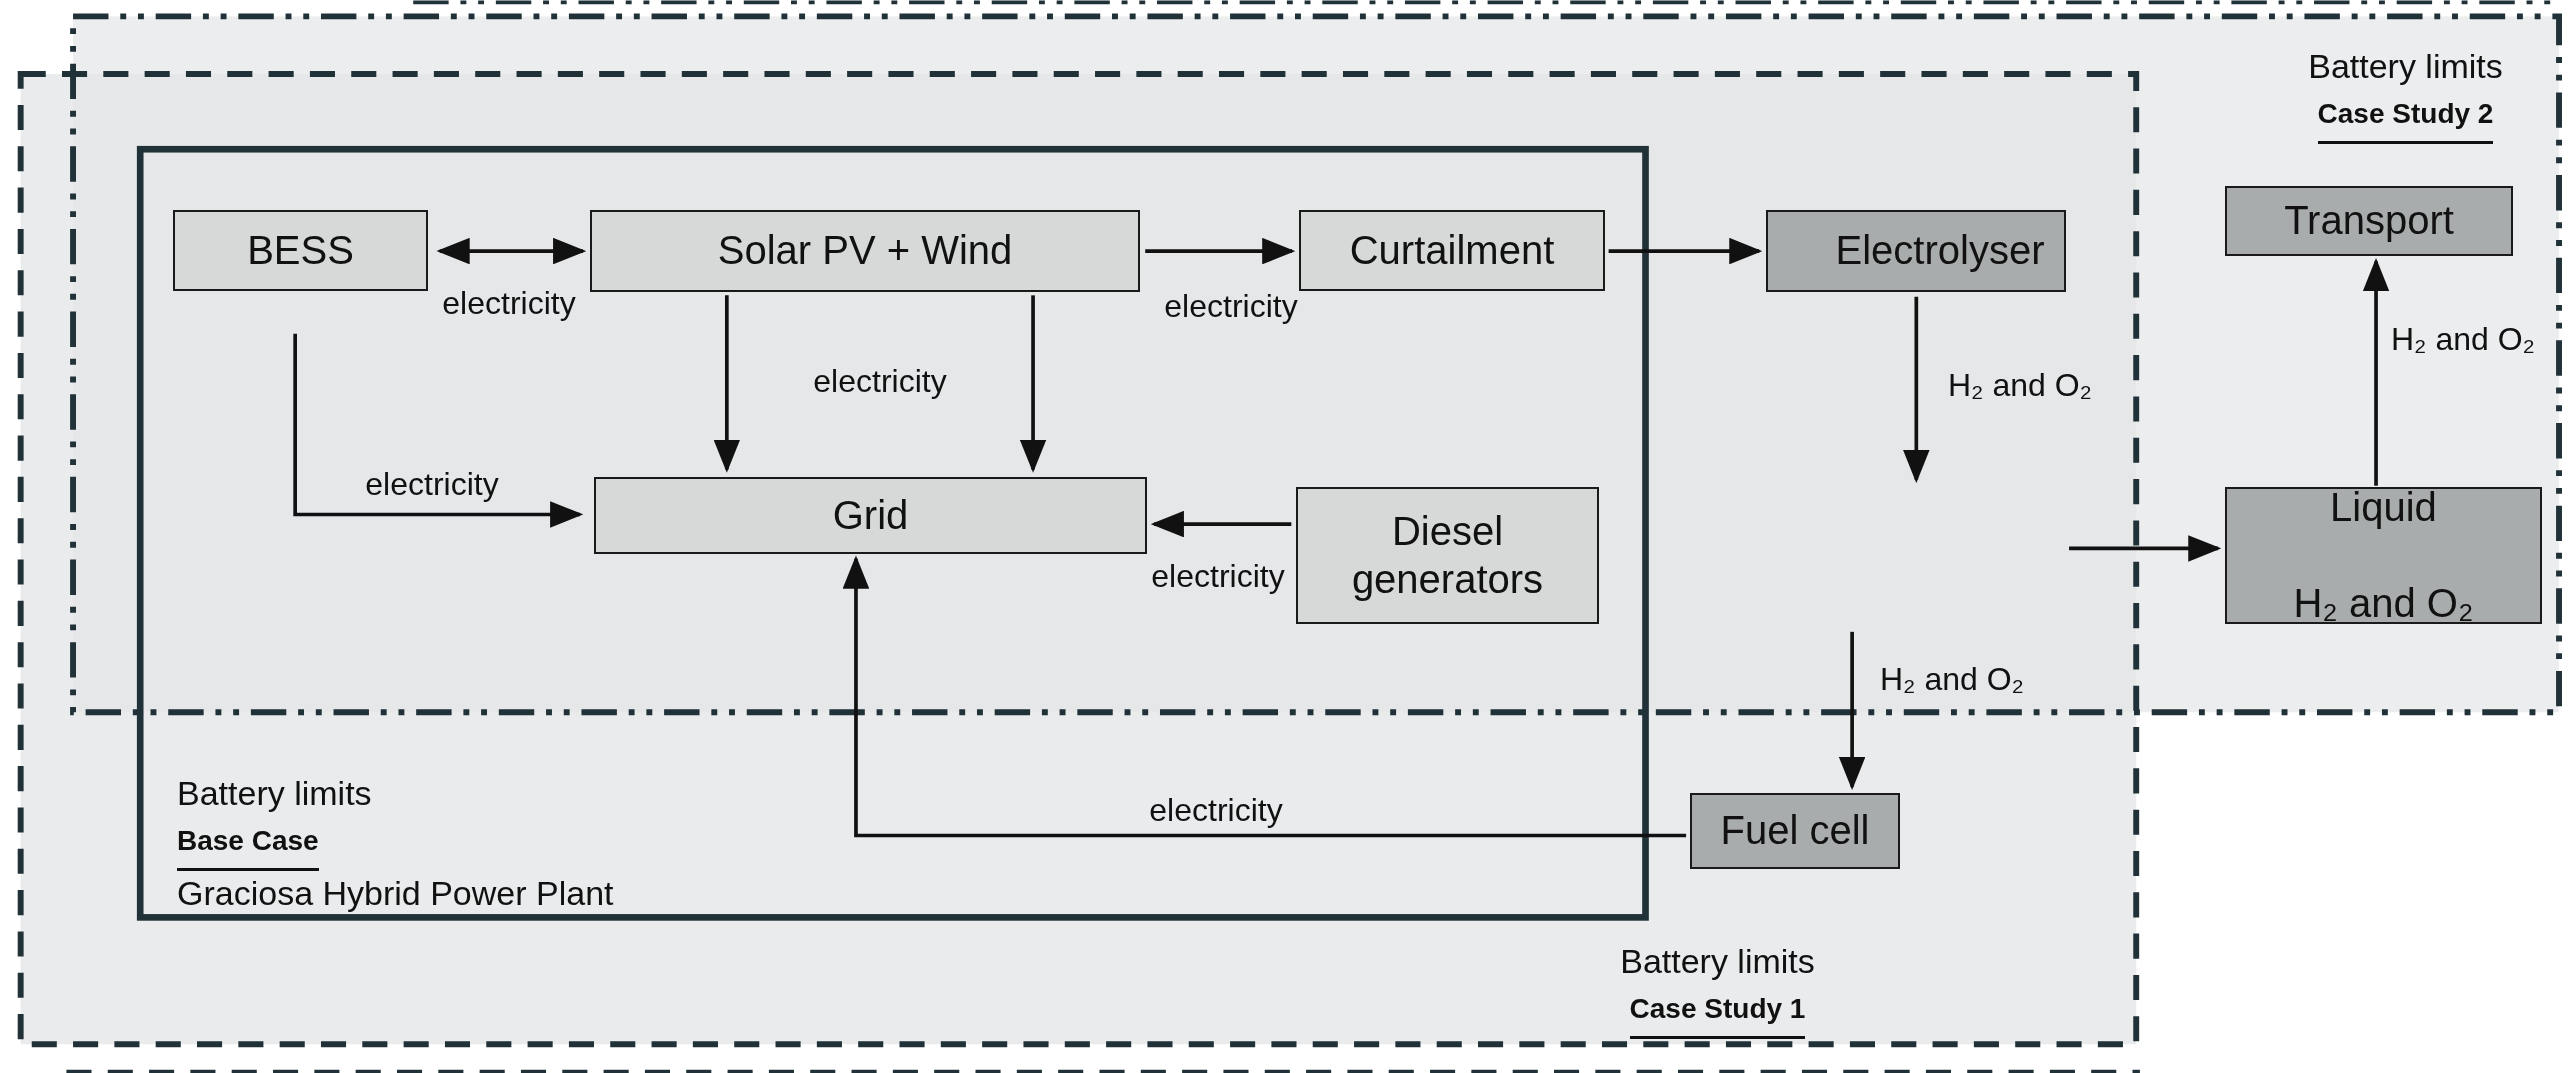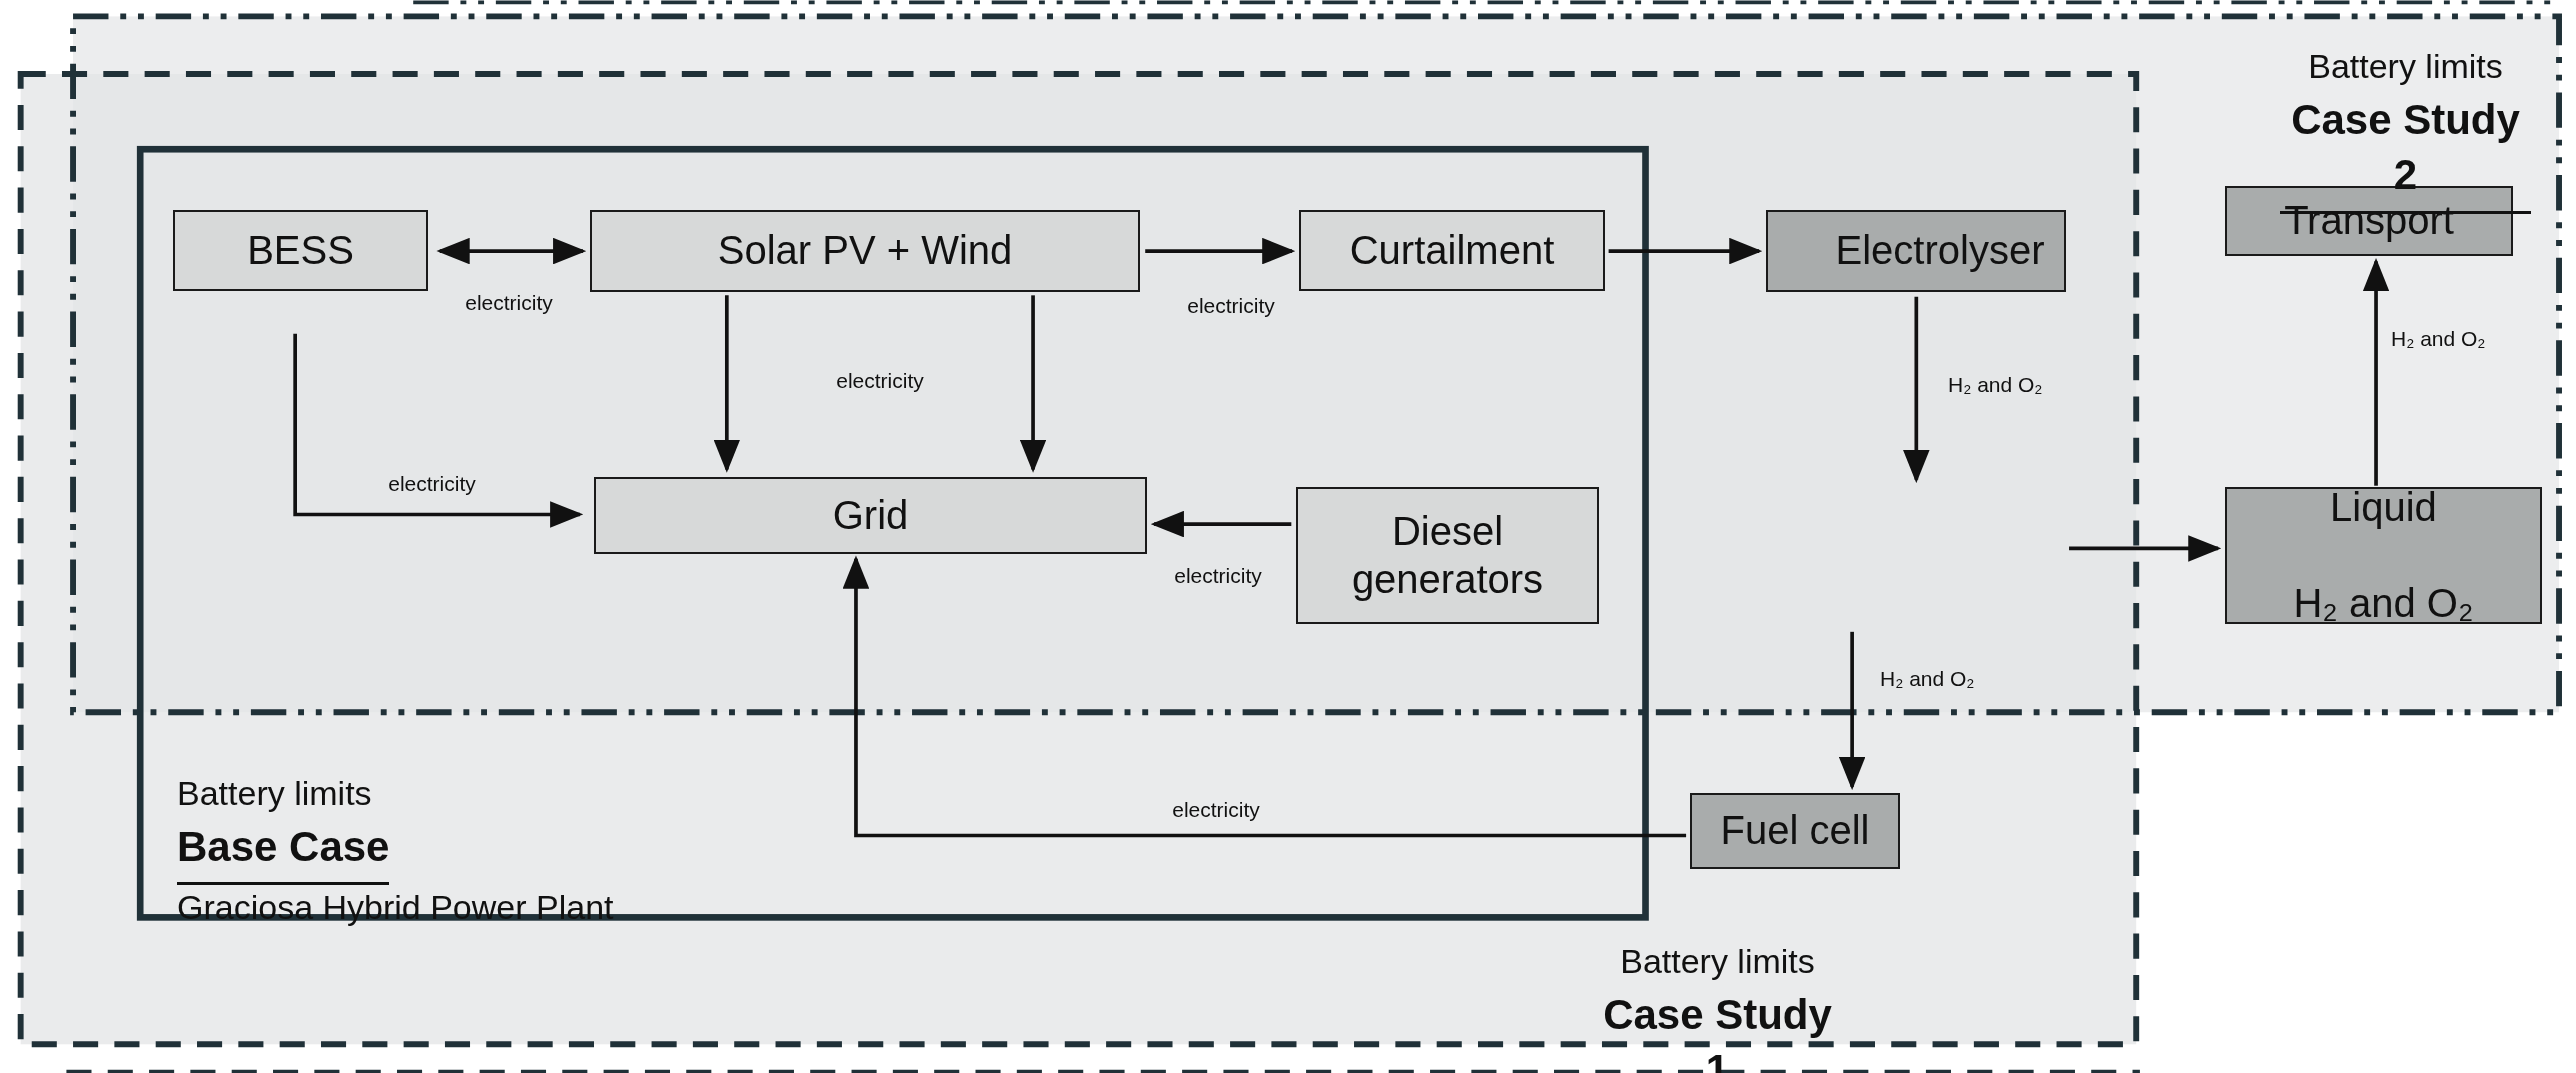--- a/index.html
+++ b/index.html
@@ -14,28 +14,28 @@
   .box{
     position:absolute;
     display:flex;flex-direction:column;align-items:center;justify-content:center;
     border:2.2px solid var(--box-border,#1a1a1a);
     box-sizing:border-box;
     font-size:40px;line-height:1.18;text-align:center;white-space:nowrap;
   }
   .box-light{background:var(--box-light-fill,#d7d9d9);}
   .box-dark{background:var(--box-dark-fill,#a9acac);}
   .flow{
-    position:absolute;font-size:21px;white-space:nowrap;
+    position:absolute;font-size:32px;white-space:nowrap;
     transform:translate(-50%,-50%);
   }
   .flow-left{transform:translate(0,-50%);}
   .bl-block{position:absolute;font-size:34px;line-height:1.32;}
   .bl-center{text-align:center;}
   .bl-strong{
-    display:inline-block;font-weight:bold;font-size:42px;
+    display:inline-block;font-weight:bold;font-size:28px;
     border-bottom:3.7px solid var(--text,#111);padding-bottom:8px;margin-top:3px;
   }
 </style>
 </head>
 <body>
 
 <div id="canvas">
 
   <svg id="shape-layer" width="2576" height="1074" viewBox="0 0 3491 1455">
     <defs>

